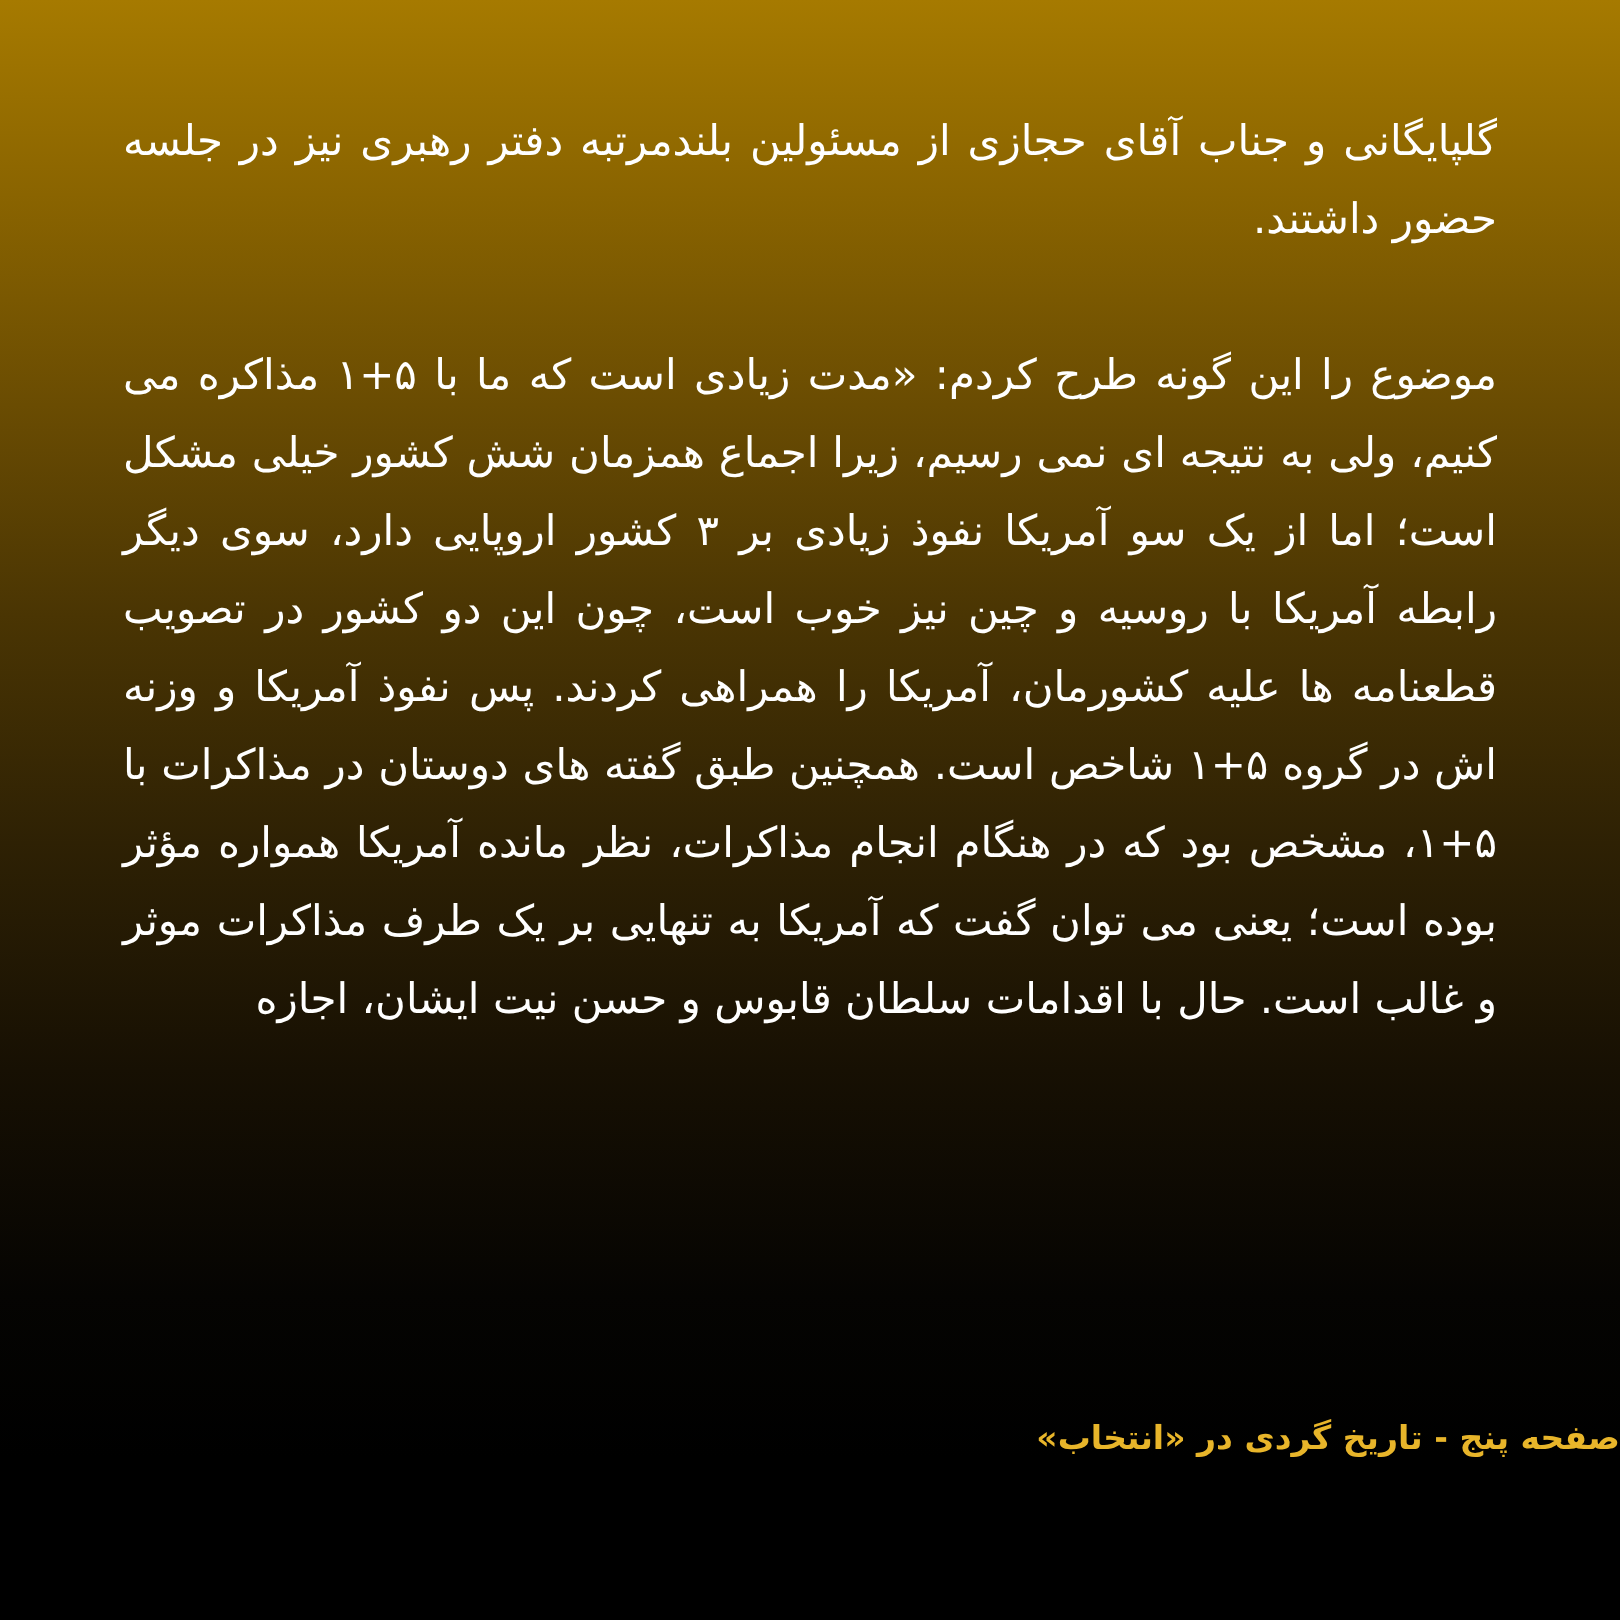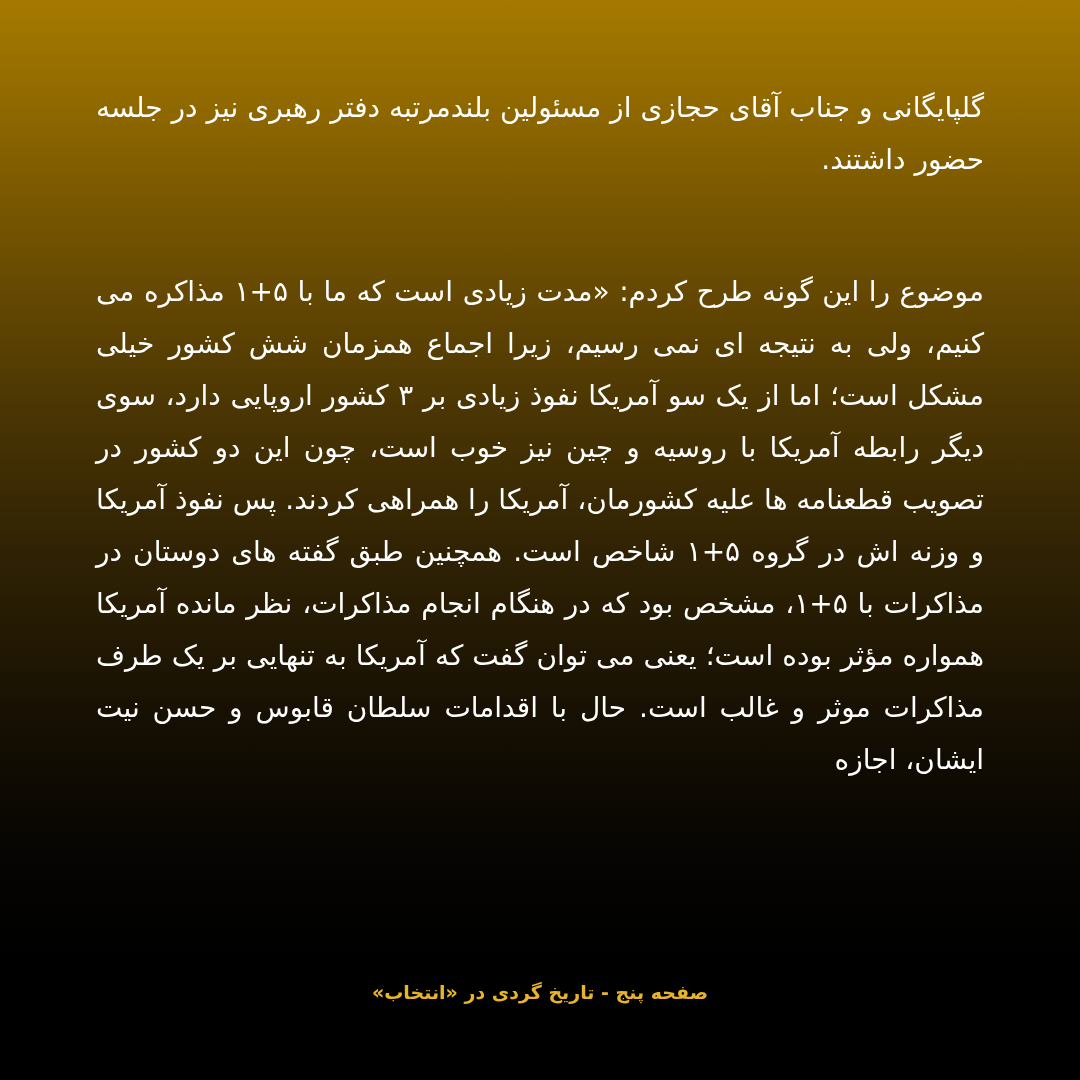--- a/index.html
+++ b/index.html
@@ -34,36 +34,35 @@
       right: 82px;
       top: 68px;
       direction: rtl;
       text-align: justify;
       text-align-last: right;
       color: #ffffff;
       font-size: 28px;
       line-height: 52px;
     }
     .para {
-      margin: 14px;
+      margin: 0;
       text-align: justify;
       text-align-last: right;
     }
     .para-gap {
       height: 52px;
     }
     .footer {
       position: absolute;
       left: 0;
       right: 0;
-      top: 976px;
-      text-align: center;
+      top: 944px;
       direction: rtl;
       color: #e8b52a;
-      font-size: 19px;
+      font-size: 22px;
       font-weight: bold;
       line-height: 32px;
     }
   </style>
 </head>
 <body>
 
 <div class="page">
   <div class="body-text">
     <p class="para">گلپایگانی و جناب آقای حجازی از مسئولین بلندمرتبه دفتر رهبری نیز در جلسه حضور داشتند.</p>

